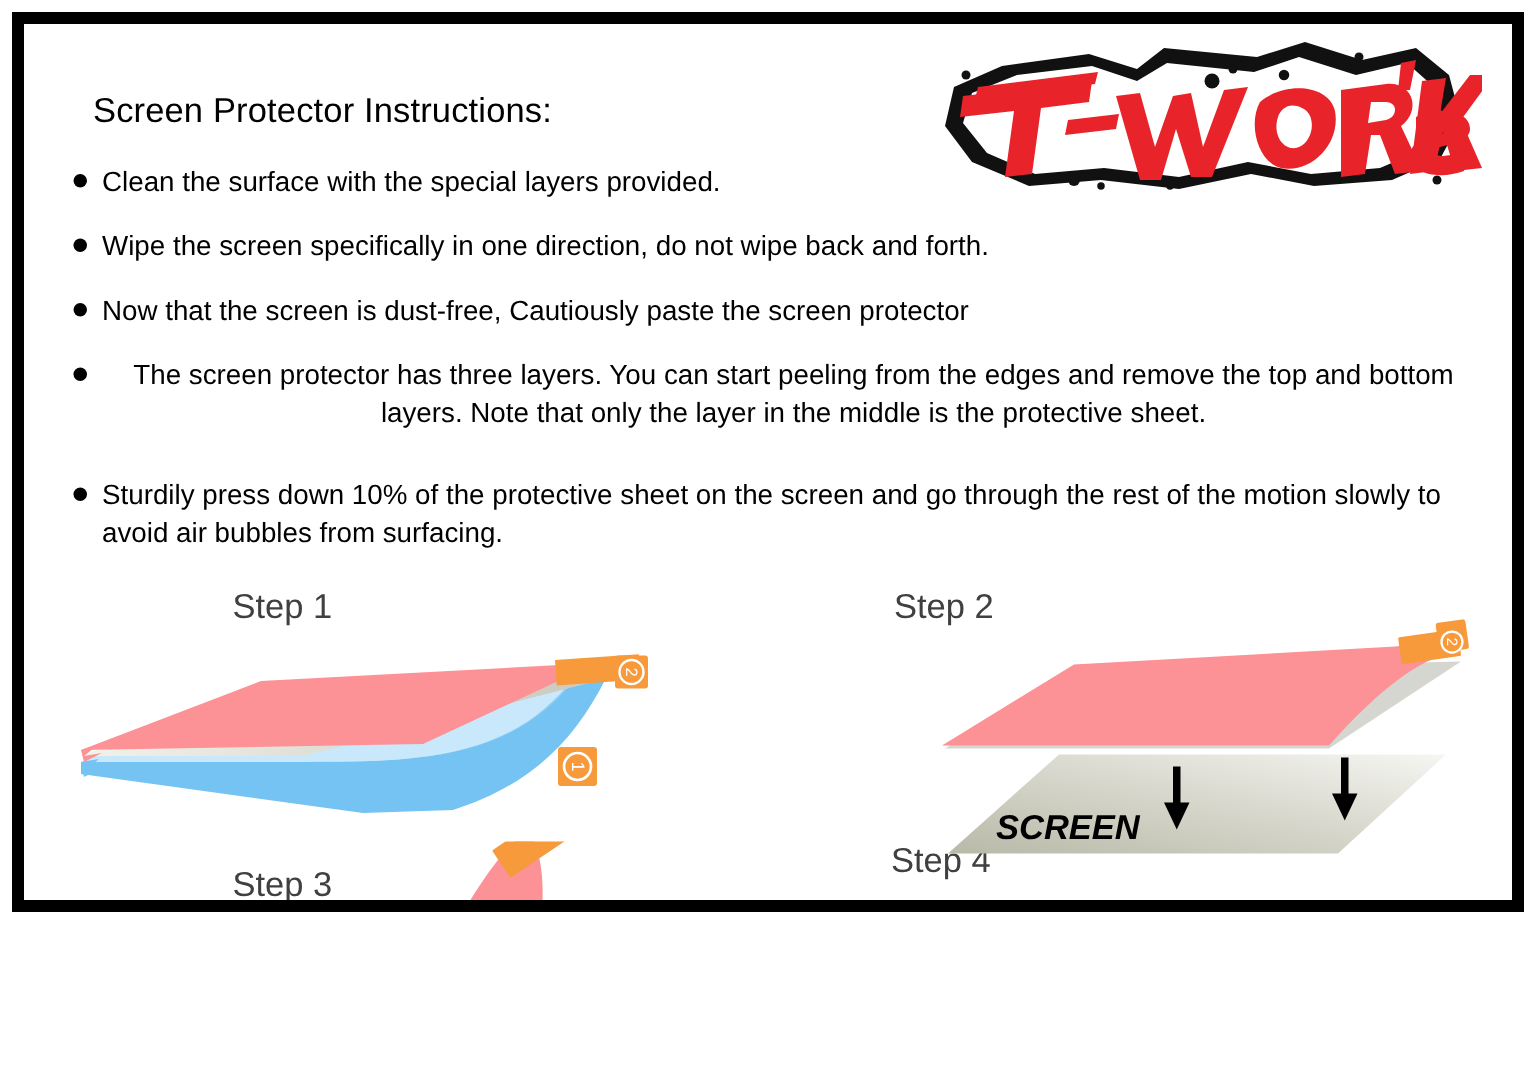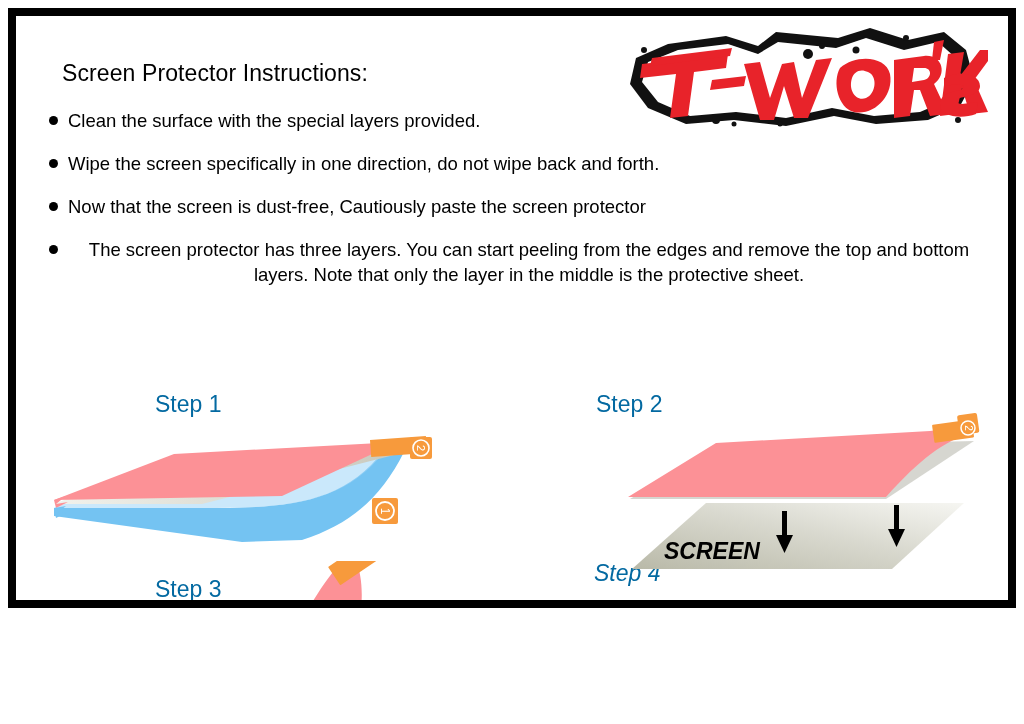--- a/index.html
+++ b/index.html
@@ -41,26 +41,26 @@
     margin-bottom:18px;
   }
   .bullet .dot{
     position:absolute;left:9px;top:8px;
     width:9px;height:9px;border-radius:50%;background:#000;
   }
   .bullet.b4{margin-bottom:30px;text-align:center;}
 
   
   .step-label{
-    position:absolute;font-size:23px;color:#0369a1;white-space:nowrap;
+    position:absolute;font-size:23px;color:#404040;white-space:nowrap;
   }
   .s1lbl{left:139px;top:375px;}
   .s2lbl{left:580px;top:375px;}
   .s3lbl{left:139px;top:560px;}
-  .s4lbl{left:578px;top:544px;font-style:italic;}
+  .s4lbl{left:578px;top:544px;}
 
   .art{position:absolute;}
   .art svg{display:block;}
   .a1{left:36px;top:400px;}
   .a2{left:570px;top:395px;}
   .a3{left:36px;top:545px;}
   .a4{left:520px;top:590px;}
 </style>
 </head>
 <body>
@@ -123,20 +123,24 @@
        <span>Wipe the screen specifically in one direction, do not wipe back and forth.</span>
      </div>
      <div class="bullet">
        <span class="dot"></span>
        <span>Now that the screen is dust-free, Cautiously paste the screen protector</span>
      </div>
      <div class="bullet b4">
        <span class="dot"></span>
        <span>The screen protector has three layers. You can start peeling from the edges and remove the top and bottom layers. Note that only the layer in the middle is the protective sheet.</span>
      </div>
+     <div class="bullet">
+       <span class="dot"></span>
+       <span>Sturdily press down 10% of the protective sheet on the screen and go through the rest of the motion slowly to avoid air bubbles from surfacing.</span>
+     </div>
    </div>
 
    <div class="step-label s1lbl">Step 1</div>
    <div class="step-label s2lbl">Step 2</div>
    <div class="step-label s3lbl">Step 3</div>
    <div class="step-label s4lbl">Step 4</div>
 
    <div class="art a1">
      <svg width="380" height="140" viewBox="0 0 380 140" xmlns="http://www.w3.org/2000/svg">
        <defs>

